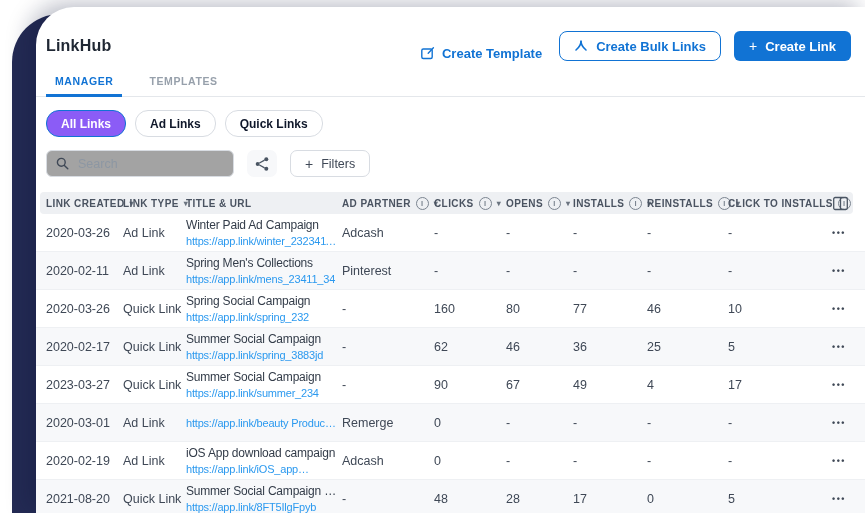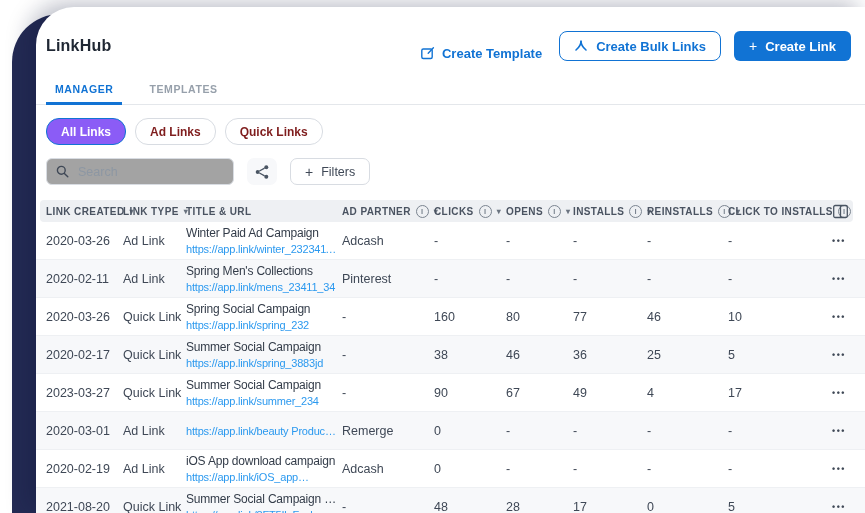--- a/index.html
+++ b/index.html
@@ -17,31 +17,31 @@
   button{font-family:"Liberation Sans",sans-serif;cursor:pointer;}
   .link-btn{display:flex;gap:7px;align-items:center;background:none;border:none;
     color:#1173d4;font-weight:700;font-size:13px;padding:0 4px;}
   .outline-btn{display:flex;gap:8px;align-items:center;border:1.5px solid #1173d4;background:#fff;
     color:#1173d4;font-weight:700;font-size:13px;border-radius:8px;height:30px;padding:0 14px;}
   .primary-btn{display:flex;gap:8px;align-items:center;background:#1173d4;border:none;color:#fff;
     font-weight:700;font-size:13px;border-radius:6px;height:30px;padding:0 15px;}
   .plus-glyph{font-size:14px;font-weight:400;line-height:1;}
 
   
-  .tabs{display:flex;padding-left:10px;margin-top:18px;border-bottom:1px solid #e4e7eb;}
+  .tabs{display:flex;padding-left:10px;margin-top:10px;border-bottom:1px solid #e4e7eb;}
   .tab{padding:4px 9px 9px;font-size:10.5px;font-weight:700;letter-spacing:.6px;color:#97a0ab;
     position:relative;cursor:pointer;text-transform:uppercase;}
   .tab + .tab{margin-left:18px;}
   .tab.active{color:#1173d4;}
   .tab.active::after{content:"";position:absolute;left:0;right:0;bottom:-1px;height:3px;background:#1173d4;}
 
   
   .chips{display:flex;gap:9px;padding-left:10px;margin-top:13px;}
   .chip{height:25px;display:flex;align-items:center;padding:0 14px;border-radius:13px;font-size:12px;
-    font-weight:700;color:#7f1d1d;border:1px solid #d8dce2;background:#fff;cursor:pointer;}
+    font-weight:700;color:#0f172a;border:1px solid #d8dce2;background:#fff;cursor:pointer;}
   .chip.active{background:#8b5cf6;color:#fff;border-color:#1173d4;}
 
   
   .toolbar{display:flex;align-items:center;margin-top:13px;padding-left:10px;gap:13px;}
   .search-box{display:flex;align-items:center;width:168px;height:25px;border:1px solid #d8dce2;
     border-radius:6px;padding:0 9px;gap:7px;background:#a3a3a3;}
   .search-box input{border:none;outline:none;font-size:12.5px;color:#3f4856;width:100%;background:transparent;}
   .search-box input::placeholder{color:#8d97a3;}
   .icon-btn{background:#f7f8fa;border:none;border-radius:7px;height:27px;width:30px;
     display:flex;align-items:center;justify-content:center;}
@@ -242,21 +242,21 @@
             <button class="actions-btn">•••</button>
           </div>
           <div class="tr grid-cols alt">
             <span class="cell">2020-02-17</span>
             <span class="cell">Quick Link</span>
             <div class="cell-title">
               <div class="row-title">Summer Social Campaign</div>
               <a class="row-url" href="#">https://app.link/spring_3883jd</a>
             </div>
             <span class="cell">-</span>
-            <span class="cell">38</span>
+            <span class="cell">62</span>
             <span class="cell">46</span>
             <span class="cell">36</span>
             <span class="cell">25</span>
             <span class="cell">5</span>
             <button class="actions-btn">•••</button>
           </div>
           <div class="tr grid-cols">
             <span class="cell">2023-03-27</span>
             <span class="cell">Quick Link</span>
             <div class="cell-title">

